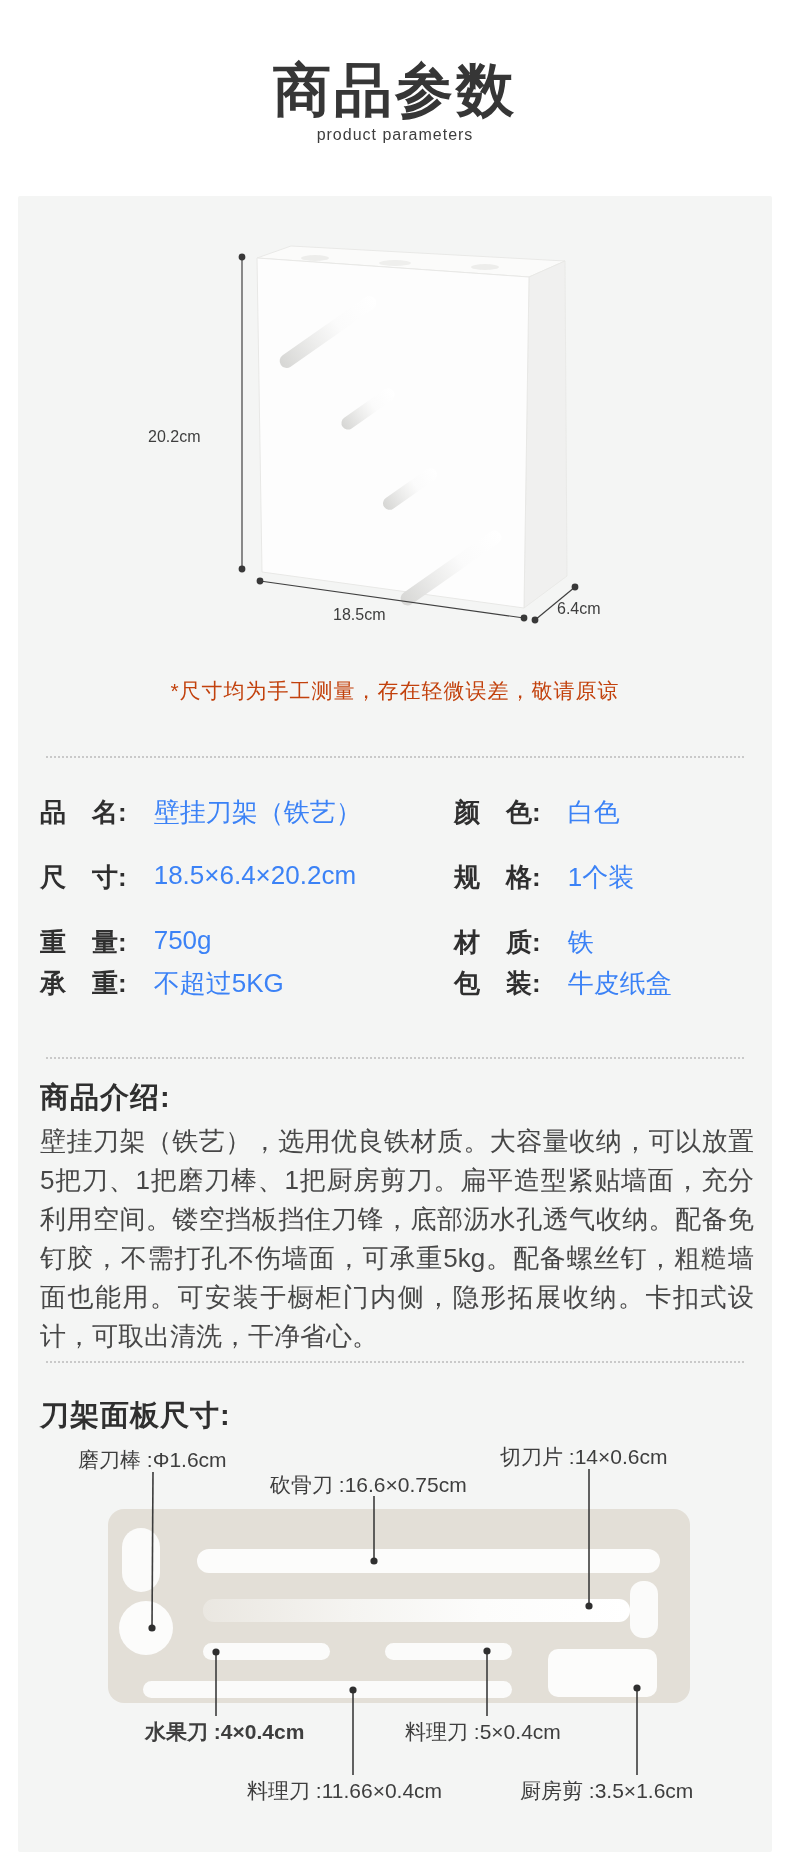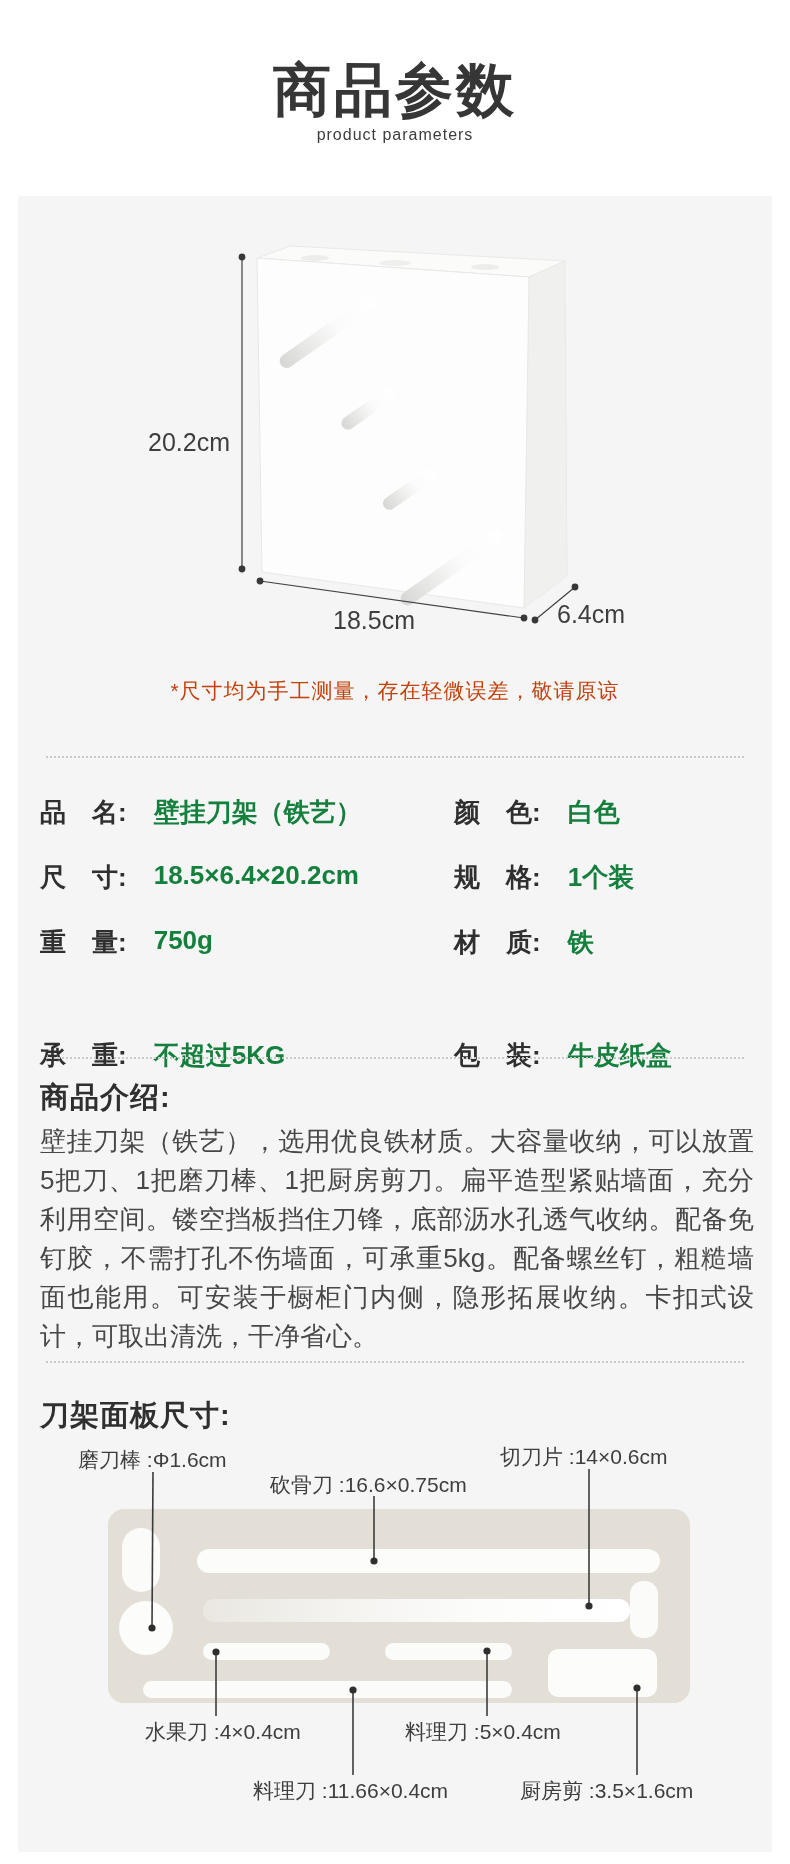--- a/index.html
+++ b/index.html
@@ -20,62 +20,62 @@
     text-align:center;font-size:16px;font-weight:400;color:#3d3d3d;
     letter-spacing:1px;
   }
   
   .card{
     position:absolute;left:18px;top:180px;width:754px;height:1656px;
     background:#f4f5f4;border-radius:2px;
   }
   
   .render-svg{position:absolute;left:100px;top:200px;}
-  .dim-label{position:absolute;color:#3e3e3e;font-size:25px;}
+  .dim-label{position:absolute;color:#3e3e3e;font-size:16px;}
   .dim-h{left:148px;top:412px;}
   .dim-w{left:333px;top:590px;}
   .dim-d{left:557px;top:584px;}
   .note{
     position:absolute;left:0;top:661px;width:100%;text-align:center;
     font-size:21px;color:#c2410c;letter-spacing:1px;
   }
   
   .divider{position:absolute;left:46px;width:698px;border-top:2px dotted #c9c9c9;height:0;}
   .divider-1{top:740px;}
   .divider-2{top:1041px;}
   .divider-3{top:1345px;}
   
   .param-row{position:absolute;left:40px;width:712px;height:34px;font-size:26px;color:#333;}
   .param-pair{position:absolute;top:0;display:flex;white-space:nowrap;gap:15px;}
   .pair-left{left:0;}
   .pair-right{left:414px;}
   .param-label{font-weight:700;color:#2f2f2f;}
-  .param-value{margin-left:12px;font-weight:700;color:#15803d;}
-  .row-1{top:779px;} .row-2{top:844px;} .row-3{top:909px;} .row-4{top:1022px;}
+  .param-value{margin-left:12px;font-weight:400;color:#3b82f6;}
+  .row-1{top:779px;} .row-2{top:844px;} .row-3{top:909px;} .row-4{top:950px;}
   
   .section-heading{
     position:absolute;left:40px;font-size:29px;font-weight:800;color:#2f2f2f;
     letter-spacing:1px;white-space:nowrap;
   }
   .intro-heading{top:1062px;}
   .intro-body{
     position:absolute;left:40px;top:1106px;width:714px;
     font-size:26px;line-height:39px;color:#474747;
     text-align:justify;word-break:break-all;
   }
   .panel-heading{top:1380px;}
   
   .panel-svg{position:absolute;left:40px;top:1420px;}
   .panel-label{position:absolute;font-size:21px;color:#3e3e3e;white-space:nowrap;}
   .lbl-rod{left:78px;top:1430px;}
   .lbl-slicer{left:500px;top:1427px;text-align:right;}
   .lbl-bone{left:270px;top:1455px;}
-  .lbl-fruit{left:145px;top:1702px;}
+  .lbl-fruit{left:145px;top:1702px;font-weight:bold;}
   .lbl-util-s{left:405px;top:1702px;}
-  .lbl-util-l{left:253px;top:1761px;}
+  .lbl-util-l{left:247px;top:1761px;}
   .lbl-shears{left:520px;top:1761px;}
 </style>
 </head>
 <body>
 
 <div class="page">
 
   <div class="main-title">商品参数</div>
   <div class="sub-title">product parameters</div>
 

